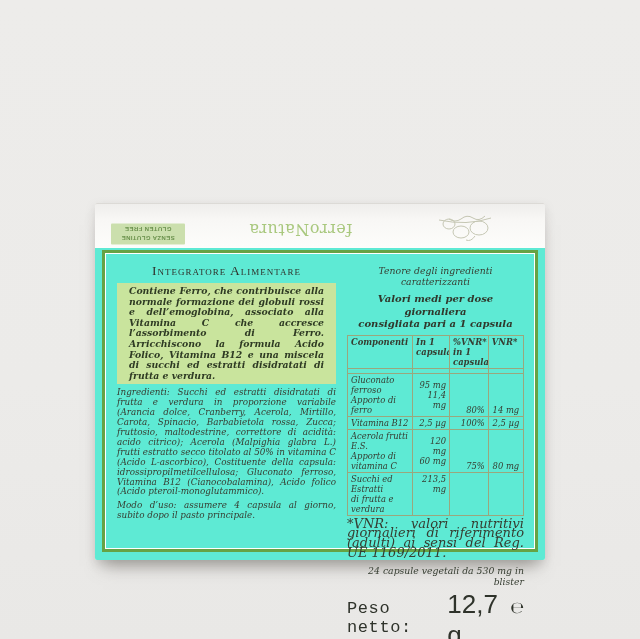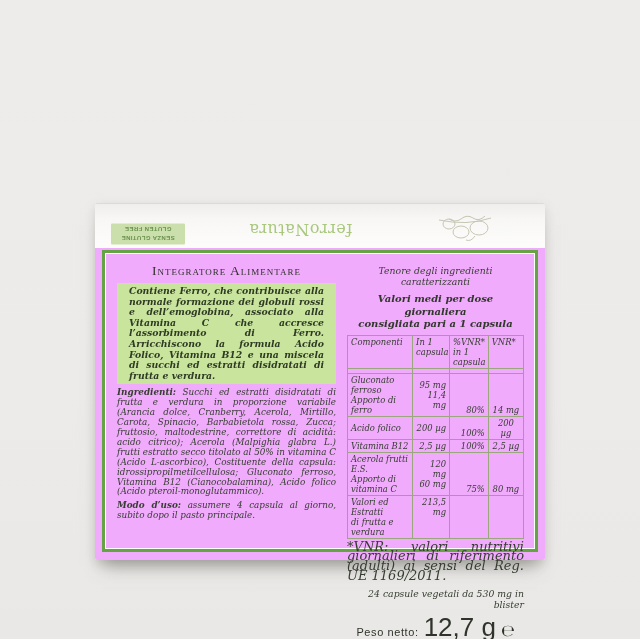--- a/index.html
+++ b/index.html
@@ -41,21 +41,21 @@
     font-family:"DejaVu Serif", serif;
     font-size:16px;letter-spacing:.5px;text-align:center;white-space:nowrap;
   }
   .flap-logo{
     position:absolute;left:332px;top:4px;width:78px;height:38px;
     transform:rotate(180deg);opacity:.75;
   }
   
   .panel{
     position:absolute;left:0;top:45px;right:0;bottom:0;
-    background:#f0abfc;border-radius:0 0 2px 2px;
+    background:#5eead4;border-radius:0 0 2px 2px;
   }
   .frame{
     position:absolute;left:7px;top:2px;right:7px;bottom:8px;
     border:3px solid #66a344;
     box-shadow:inset 0 0 0 1px #ffffff;
   }
   .content{
     position:absolute;inset:3px;
     display:flex;gap:11px;
     padding:6px 8px 4px 9px;
@@ -79,21 +79,21 @@
     padding:3px 12px;
     text-align:justify;
   }
   .para{
     font-style:italic;
     font-size:8.8px;line-height:9.9px;
     text-align:justify;
     margin-top:4px;
     color:#363d31;
   }
-  .para b{font-weight:bold;}
+  .para b{font-weight:normal;}
   
   .tenore{
     font-style:italic;font-size:9.3px;text-align:center;
     margin-top:3px;color:#363d31;
   }
   .valori{
     font-style:italic;font-weight:bold;
     font-size:10px;line-height:12.5px;text-align:center;
     color:#30372b;margin-top:6px;margin-bottom:4px;
   }
@@ -103,42 +103,42 @@
   }
   table.nutri col.w1{width:37%;}
   table.nutri col.w2{width:21%;}
   table.nutri col.w3{width:22%;}
   table.nutri col.w4{width:20%;}
   table.nutri th, table.nutri td{
     border:1px solid #9aa77d;
     padding:1px 3px;
     overflow:hidden;
   }
-  table.nutri th{font-weight:normal;text-align:left;vertical-align:top;}
+  table.nutri th{font-weight:bold;text-align:left;vertical-align:top;}
   th.c-in1{text-align:right;}
   th.c-pct{text-align:center;}
   th.c-vnr{text-align:center;}
   td.c-comp{text-align:left;}
   td.c-in1{text-align:right;}
   td.c-pct{text-align:right;vertical-align:bottom;}
   td.c-vnr{text-align:center;vertical-align:bottom;}
   tr.spacer-row td{height:4px;padding:0;}
   .footnote{
     font-style:italic;font-size:13px;line-height:9.8px;
     margin-top:3px;text-align:justify;color:#363d31;
   }
   .pack-info{
     font-style:italic;font-size:9.3px;text-align:right;
     margin-top:7px;color:#363d31;
   }
   .peso{
     display:flex;justify-content:center;align-items:baseline;
     gap:5px;margin-top:2px;color:#2f332b;
   }
-  .peso-label{font-family:Liberation Sans, sans-serif;font-size:11px;letter-spacing:.6px;}
+  .peso-label{font-family:Liberation Mono, monospace;font-size:17px;letter-spacing:.6px;}
   .peso-value{font-family:Liberation Sans, sans-serif;font-size:26px;}
   .peso-sign{font-family:"DejaVu Sans", sans-serif;font-size:16px;}
 </style>
 </head>
 <body>
 
 <div class="scene">
   <div class="box">
 
     <div class="flap">
@@ -205,46 +205,40 @@
                     <div>Apporto di ferro</div>
                   </td>
                   <td class="c-in1">
                     <div>95 mg</div>
                     <div>11,4 mg</div>
                   </td>
                   <td class="c-pct">80%</td>
                   <td class="c-vnr">14 mg</td>
                 </tr>
                 <tr>
-                  <td class="c-comp">Acido folico</td>
-                  <td class="c-in1">200 µg</td>
-                  <td class="c-pct">100%</td>
-                  <td class="c-vnr">200 µg</td>
-                </tr>
-                <tr>
                   <td class="c-comp">Vitamina B12</td>
                   <td class="c-in1">2,5 µg</td>
                   <td class="c-pct">100%</td>
                   <td class="c-vnr">2,5 µg</td>
                 </tr>
                 <tr>
                   <td class="c-comp">
                     <div>Acerola frutti E.S.</div>
                     <div>Apporto di vitamina C</div>
                   </td>
                   <td class="c-in1">
                     <div>120 mg</div>
                     <div>60 mg</div>
                   </td>
                   <td class="c-pct">75%</td>
                   <td class="c-vnr">80 mg</td>
                 </tr>
                 <tr>
                   <td class="c-comp">
-                    <div>Valori ed Estratti</div>
+                    <div>Succhi ed Estratti</div>
                     <div>di frutta e verdura</div>
                   </td>
                   <td class="c-in1" style="vertical-align:top">213,5 mg</td>
                   <td class="c-pct"></td>
                   <td class="c-vnr"></td>
                 </tr>
               </tbody>
             </table>
 
             <div class="footnote">*VNR: valori nutritivi giornalieri di riferimento (adulti) ai sensi del Reg. UE 1169/2011.</div>

